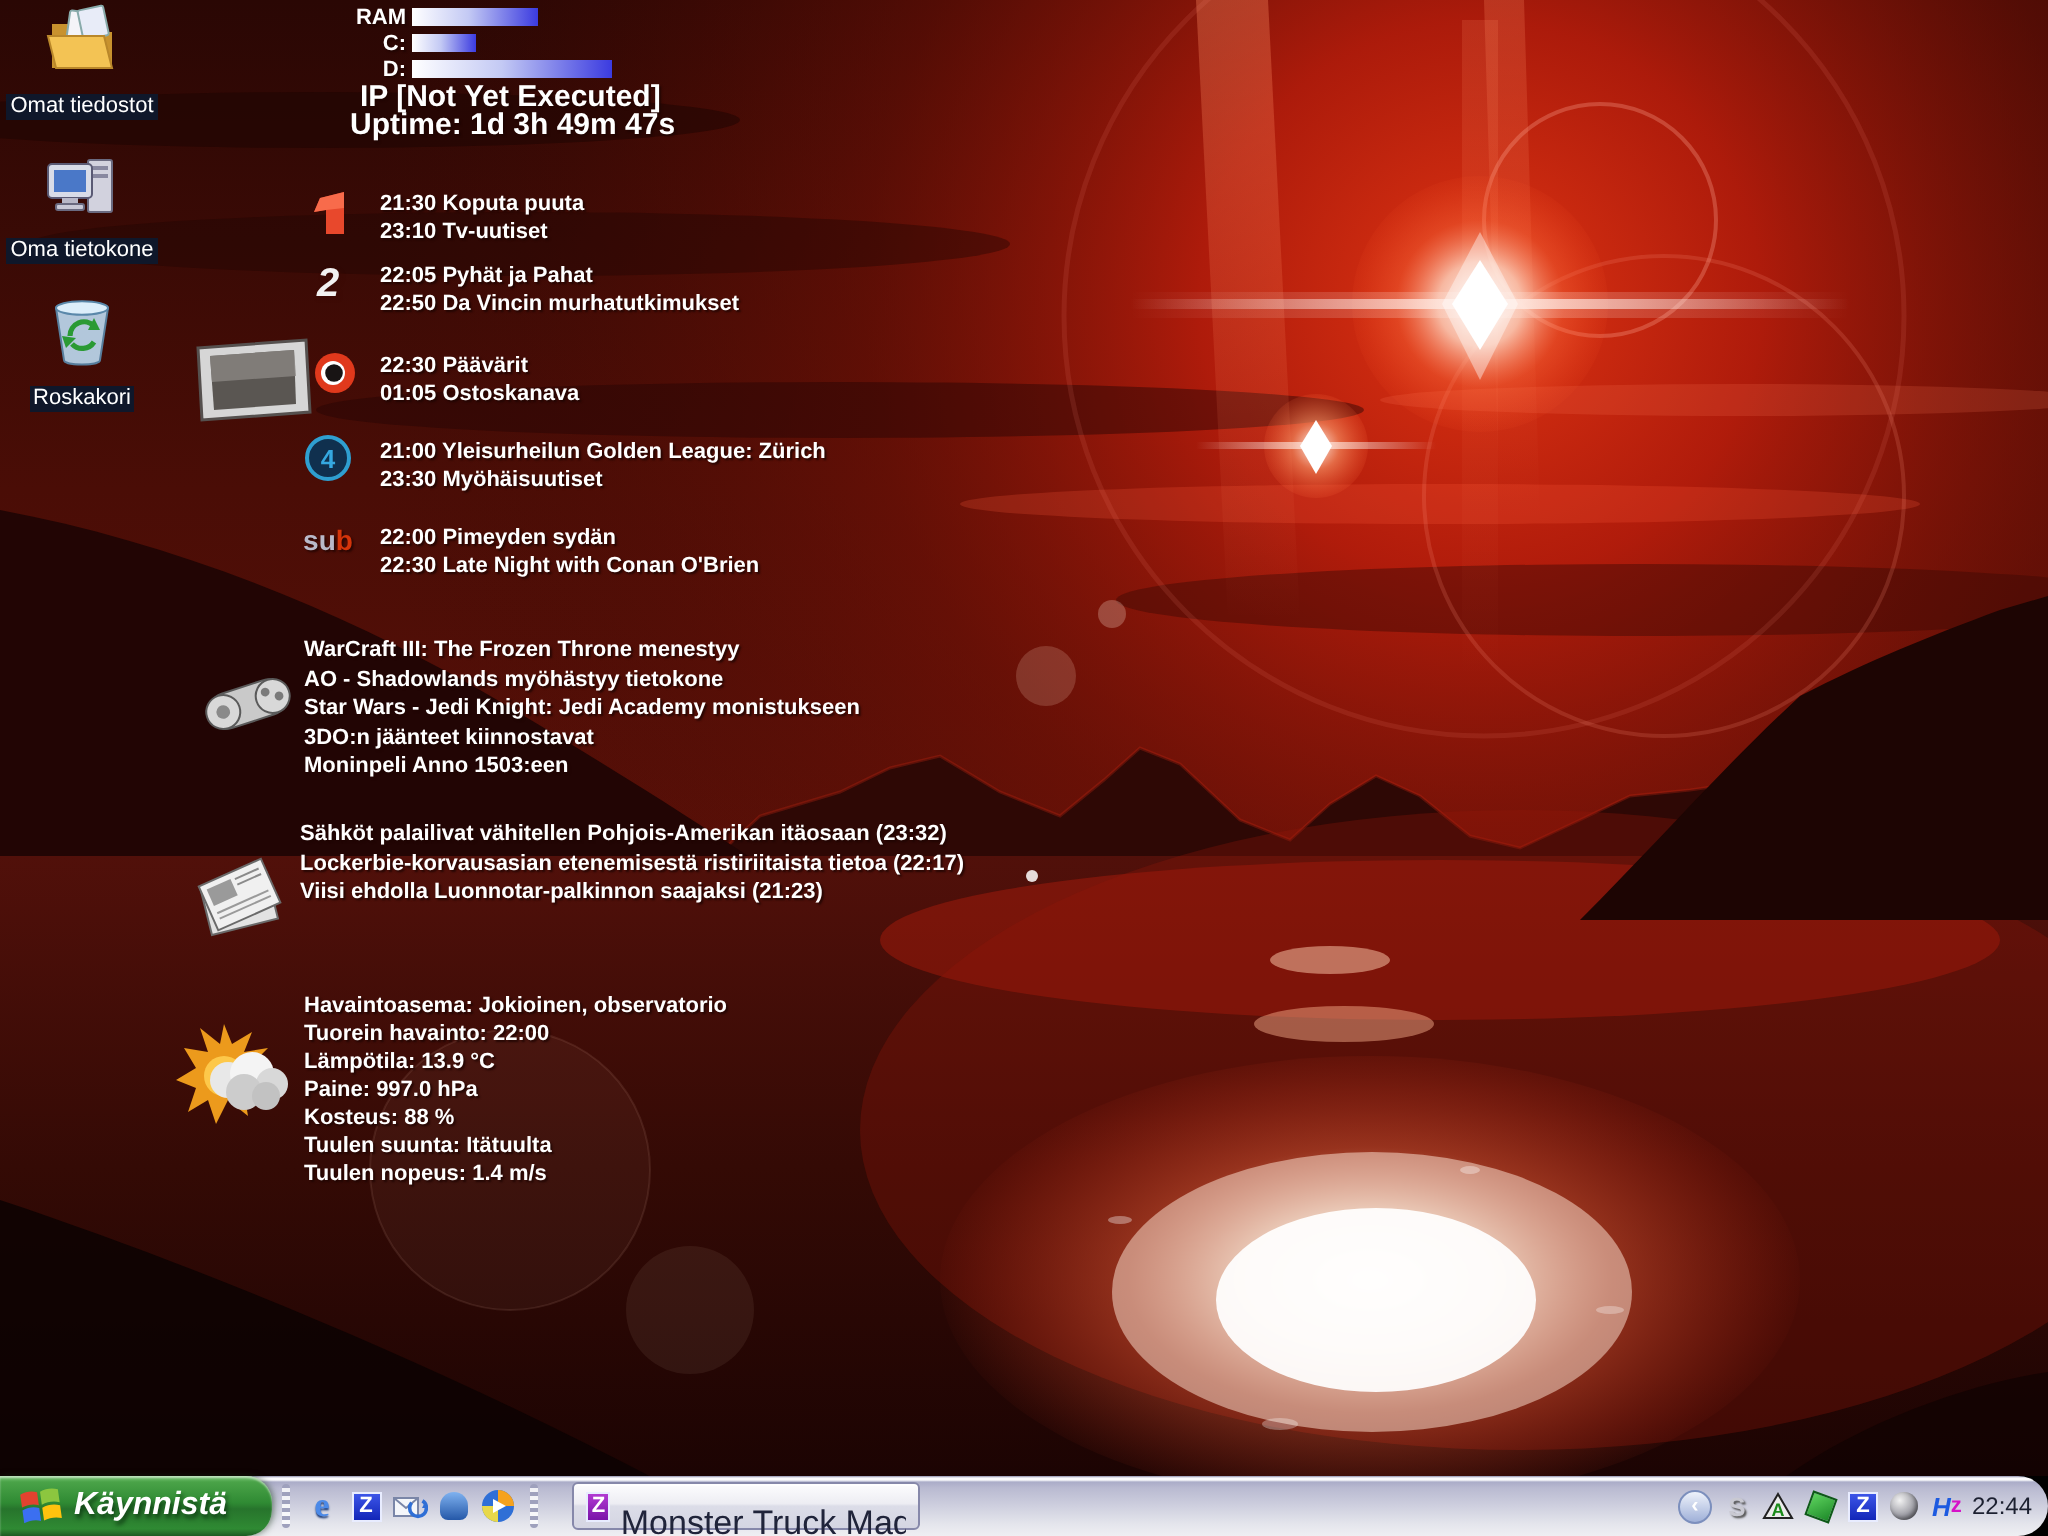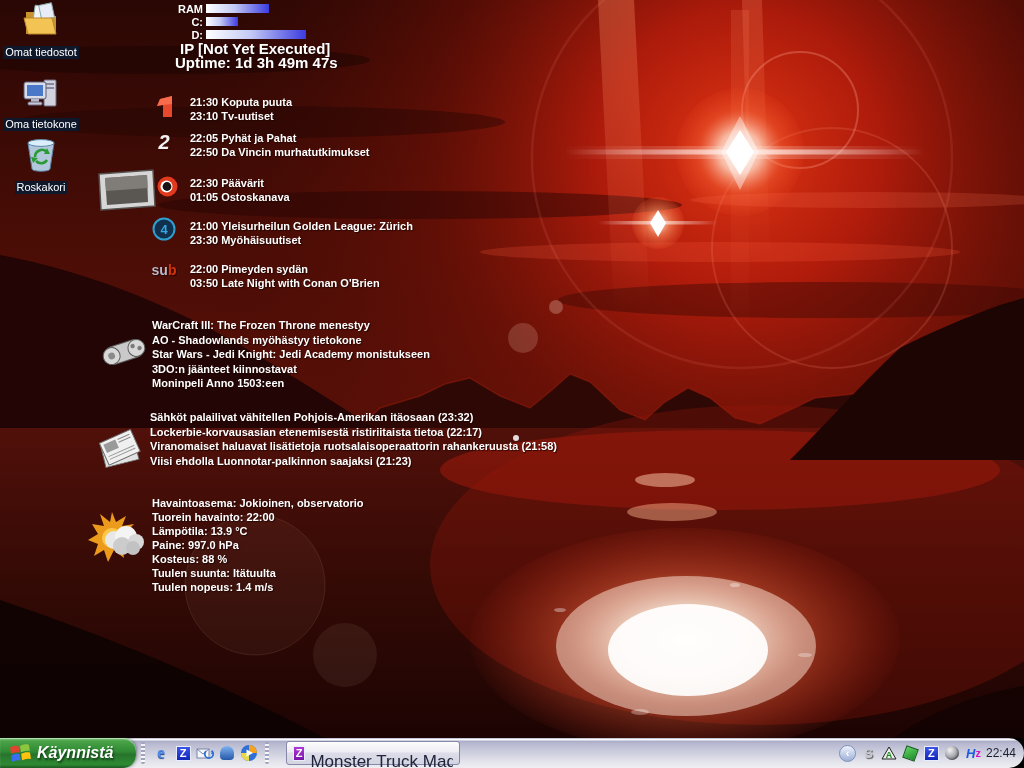--- a/index.html
+++ b/index.html
@@ -190,21 +190,21 @@
       <rect x="24" y="9" width="8" height="2" fill="#8888a0"></rect>
         <rect x="24" y="13" width="8" height="2" fill="#8888a0"></rect>
       <rect x="2" y="8" width="22" height="17" rx="2" fill="#d8dce8" stroke="#5a5a74"></rect>
       <rect x="5" y="11" width="16" height="11" fill="#4a78c8"></rect>
       <rect x="9" y="25" width="8" height="3" fill="#b8b8c8"></rect>
       <rect x="6" y="28" width="14" height="3" rx="1" fill="#c8c8d6" stroke="#6a6a80"></rect>
     </svg><br>
     <span class="dlabel">Oma tietokone</span>
   </div>
 
-  <div class="dicon" style="top:135px">
+  <div class="dicon" style="top:146px">
     <svg class="ig" width="36" height="38" viewBox="0 0 36 38">
       <path d="M5,8 C5,5 31,5 31,8 L27,34 C27,37 9,37 9,34 Z" fill="#bcd8ee" stroke="#5a88aa" opacity="0.92"></path>
       <ellipse cx="18" cy="8" rx="13" ry="3.4" fill="#dceefa" stroke="#5a88aa"></ellipse>
       <g stroke="#2a9a34" stroke-width="2.6" fill="none">
         <path d="M12,22 A7 7 0 0 1 24,17"></path>
         <path d="M24,25 A7 7 0 0 1 13,26"></path>
       </g>
       <path d="M24,13 L27,19 L21,19 Z" fill="#2a9a34"></path>
       <path d="M10,28 L8,22 L15,23 Z" fill="#2a9a34"></path>
     </svg><br>
@@ -282,21 +282,21 @@
   <div class="wtext" style="left:190px;top:219px">
     <div class="wline">21:00 Yleisurheilun Golden League: Zürich</div>
     <div class="wline">23:30 Myöhäisuutiset</div>
   </div>
 
   <div class="chicon" style="left:146px;top:261px;width:36px;height:18px">
     <span class="subglyph">su<b>b</b></span>
   </div>
   <div class="wtext" style="left:190px;top:262px">
     <div class="wline">22:00 Pimeyden sydän</div>
-    <div class="wline">03:50 Late Night with Conan O'Brien</div>
+    <div class="wline">22:30 Late Night with Conan O'Brien</div>
   </div>
 
   <div class="chicon" style="left:98px;top:331px;width:52px;height:42px">
     <svg width="52" height="42" viewBox="0 0 52 42">
       <g transform="rotate(-18 26 21)">
         <rect x="6" y="12" width="40" height="18" rx="9" fill="#c9c9c9" stroke="#5a5a5a"></rect>
         <circle cx="13" cy="21" r="8.5" fill="#d8d8d8" stroke="#5a5a5a"></circle>
         <circle cx="39" cy="21" r="8.5" fill="#d8d8d8" stroke="#5a5a5a"></circle>
         <circle cx="13" cy="21" r="3.4" fill="#8a8a8a"></circle>
         <circle cx="36" cy="18" r="2.2" fill="#7a7a7a"></circle>
@@ -321,21 +321,20 @@
         <line x1="30" y1="16" x2="43" y2="16" stroke="#8a8a8a"></line>
         <line x1="30" y1="19" x2="43" y2="19" stroke="#8a8a8a"></line>
         <line x1="15" y1="28" x2="43" y2="28" stroke="#9a9a9a"></line>
         <line x1="15" y1="31" x2="43" y2="31" stroke="#9a9a9a"></line>
       </g>
     </svg>
   </div>
   <div class="wtext" style="left:150px;top:410px;line-height:14.5px">
     <div>Sähköt palailivat vähitellen Pohjois-Amerikan itäosaan (23:32)</div>
     <div>Lockerbie-korvausasian etenemisestä ristiriitaista tietoa (22:17)</div>
-    <div>Viranomaiset haluavat lisätietoja ruotsalaisoperaattorin rahankeruusta (21:58)</div>
     <div>Viisi ehdolla Luonnotar-palkinnon saajaksi (21:23)</div>
   </div>
 
   <div class="chicon" style="left:88px;top:510px;width:62px;height:54px">
     <svg width="62" height="54" viewBox="0 0 62 54">
       <g fill="#f6a21d">
         <path d="M24,2 L28,12 L38,6 L34,16 L46,14 L38,22 L50,26 L38,30 L46,40 L34,36 L36,48 L26,40 L20,52 L16,40 L6,46 L10,34 L0,30 L10,24 L4,14 L16,16 L12,4 L22,12 Z" opacity="0.95"></path>
       </g>
       <circle cx="24" cy="28" r="10" fill="#fdc84a"></circle>
       <g>

